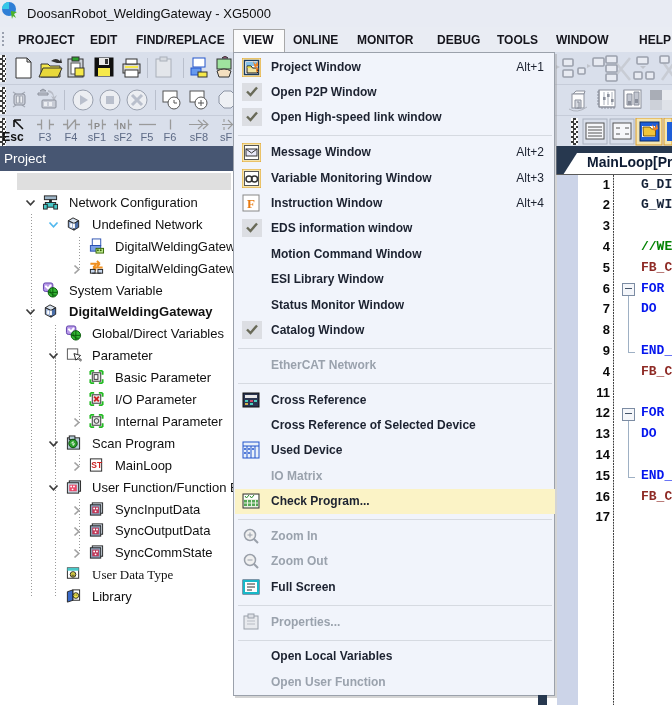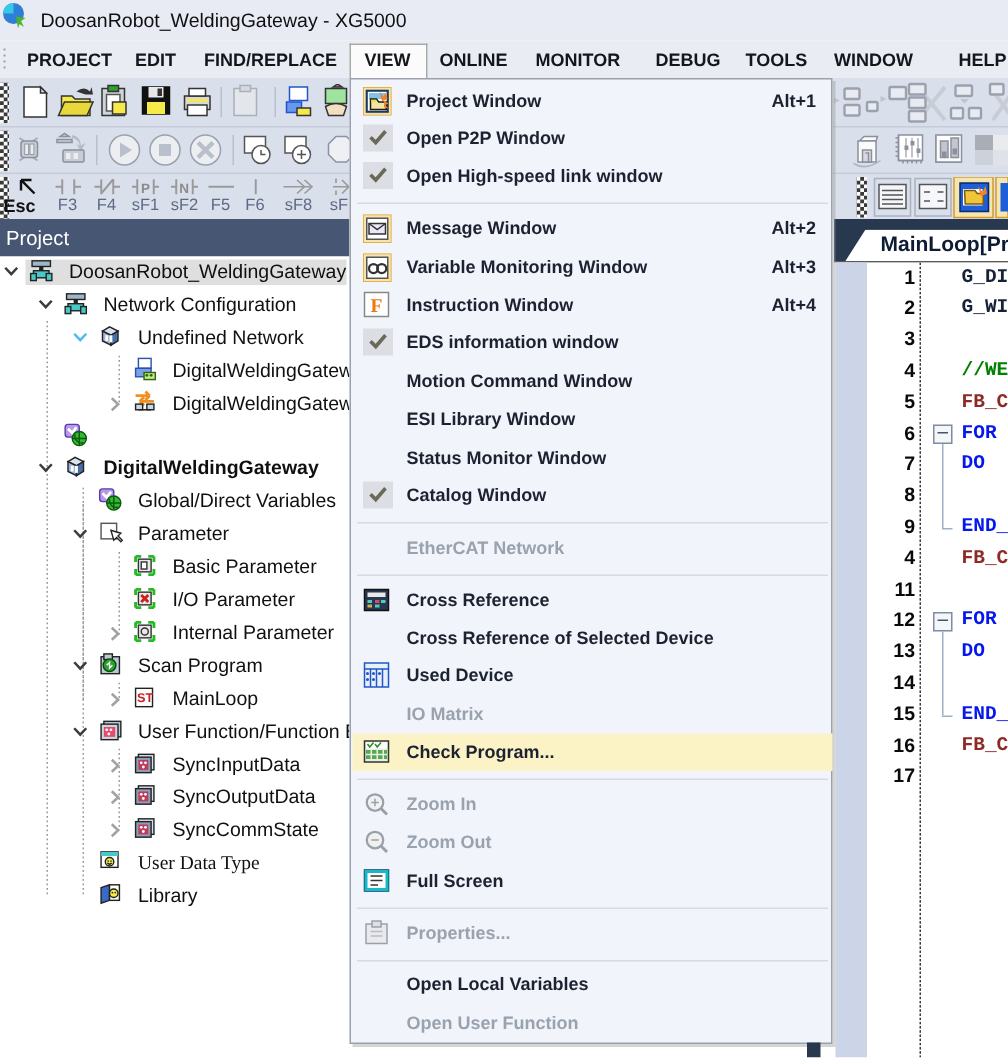--- a/index.html
+++ b/index.html
@@ -34,21 +34,21 @@
 .code{position:absolute;left:85px;font-family:"Liberation Mono",monospace;font-size:13px;font-weight:700;white-space:pre}
 .fold{position:absolute;left:66px;width:11px;height:11px;border:1px solid #7c8ca3;background:#f4f6fa}
 .fold:after{content:"";position:absolute;left:2px;top:4px;width:7px;height:1px;background:#44546a}
 .fline{position:absolute;left:72px;width:1px;background:#9eb0c4}
 .ffoot{position:absolute;left:72px;height:1px;width:7px;background:#9eb0c4}
 
 #menu{left:233px;top:52px;width:322px;height:644px;background:#f1f4fb;border:1px solid #9ba1ab;box-sizing:border-box;box-shadow:2px 2px 0 rgba(160,160,160,.45)}
 .mrow{position:absolute;left:1px;width:318px;height:25px;line-height:25px}
 .mtext{position:absolute;left:36px;font-size:12px;font-weight:700;color:#1c2230;white-space:nowrap}
 .mgray{color:#9aa2ad}
-.msc{position:absolute;right:9px;font-size:12px;font-weight:700;color:#1c2230}
+.msc{position:absolute;right:9px;font-size:12px;font-weight:400;color:#1c2230}
 .msep{position:absolute;left:4px;width:314px;height:1px;background:#d6dae1}
 .mcheck{position:absolute;left:7px;top:3px;width:20px;height:18px;background:#dcdee3;color:#5e6052;font-size:13px;text-align:center;line-height:18px}
 .micon{position:absolute;left:7px;top:3px;width:19px;height:19px}
 #mhl{position:absolute;left:1px;width:320px;height:25px;background:#fbf3c6}
 </style></head>
 <body>
 
 <div class="abs" id="title">
  <svg class="abs" style="left:1px;top:1px" width="18" height="18" viewBox="0 0 18 18">
   <circle cx="8" cy="8" r="7" fill="#2f7fd6"></circle>
@@ -277,33 +277,20 @@
 <div class="abs" id="phead">Project</div>
 <div class="abs" id="tree">
     <div class="dotv" style="left:31px;top:43px;height:383px"></div>
     <div class="dotv" style="left:55px;top:154px;height:272px"></div>
     <div class="dotv" style="left:79px;top:66px;height:33px"></div>
     <div class="dotv" style="left:55px;top:165px;height:132px"></div>
     <div class="dotv" style="left:79px;top:197px;height:55px"></div>
     <div class="dotv" style="left:79px;top:284px;height:11px"></div>
     <div class="dotv" style="left:79px;top:328px;height:54px"></div>
     <div class="abs" style="left:17px;top:2px;width:214px;height:17px;background:#dfdfdf"></div>
-    <div class="trow" style="left:0;top:-1px;width:233px">
-      <svg class="abs" style="left:2px;top:7px" width="11" height="8" viewBox="0 0 11 8">
-        <path d="M1.5 1.5 L5.5 5.8 L9.5 1.5" stroke="#3c3c3c" stroke-width="1.7" fill="none"></path>
-      </svg>
-      <svg class="ticon" style="left:19px;top:2px" viewBox="0 0 17 17">
-        <rect x="2" y="2" width="13" height="4" fill="#9fb6c8" stroke="#222"></rect>
-        <rect x="7" y="6" width="3" height="3" fill="#222"></rect>
-        <rect x="3" y="9" width="11" height="5" fill="#49c8c8" stroke="#222"></rect>
-        <rect x="1" y="11" width="4" height="5" fill="#49c8c8" stroke="#222"></rect>
-        <rect x="12" y="11" width="4" height="5" fill="#49c8c8" stroke="#222"></rect>
-      </svg>
-      <span class="abs" style="left:46px;">DoosanRobot_WeldingGateway</span>
-    </div>
     <div class="trow" style="left:0;top:20.9px;width:192px">
       <svg class="abs" style="left:25px;top:7px" width="11" height="8" viewBox="0 0 11 8">
         <path d="M1.5 1.5 L5.5 5.8 L9.5 1.5" stroke="#3c3c3c" stroke-width="1.7" fill="none"></path>
       </svg>
       <svg class="ticon" style="left:42px;top:2px" viewBox="0 0 17 17">
         <rect x="2" y="2" width="13" height="4" fill="#9fb6c8" stroke="#222"></rect>
         <rect x="7" y="6" width="3" height="3" fill="#222"></rect>
         <rect x="3" y="9" width="11" height="5" fill="#49c8c8" stroke="#222"></rect>
         <rect x="1" y="11" width="4" height="5" fill="#49c8c8" stroke="#222"></rect>
         <rect x="12" y="11" width="4" height="5" fill="#49c8c8" stroke="#222"></rect>
@@ -345,20 +332,21 @@
       </svg>
       <span class="abs" style="left:115px;">DigitalWeldingGateway</span>
     </div>
     <div class="trow" style="left:0;top:108.5px;width:233px">
       <svg class="ticon" style="left:42px;top:2px" viewBox="0 0 17 17">
         <rect x="1" y="1" width="10" height="9" rx="2" fill="#b89ae8" stroke="#5a3aa8"></rect>
         <path d="M3 4 l3 3 3 -4" stroke="#fff" stroke-width="2" fill="none"></path>
         <circle cx="11" cy="11" r="5" fill="#35b835" stroke="#0a5a0a"></circle>
         <path d="M6 11 h10 M11 6 v10 M8 8 a5 5 0 0 0 6 6" stroke="#0a5a0a" fill="none"></path>
       </svg>
+      <span class="abs" style="left:69px;">System Variable</span>
     </div>
     <div class="trow" style="left:0;top:130.39999999999998px;width:233px">
       <svg class="abs" style="left:25px;top:7px" width="11" height="8" viewBox="0 0 11 8">
         <path d="M1.5 1.5 L5.5 5.8 L9.5 1.5" stroke="#3c3c3c" stroke-width="1.7" fill="none"></path>
       </svg>
       <svg class="ticon" style="left:42px;top:2px" viewBox="0 0 17 17">
         <path d="M3 5 l5 -3 6 3 -5 3 z" fill="#d8e2ee" stroke="#222"></path>
         <path d="M3 5 v7 l6 3 v-7 z" fill="#9db3d8" stroke="#222"></path>
         <path d="M14 5 v7 l-5 3 v-7 z" fill="#4a6ea8" stroke="#222"></path>
         <rect x="5" y="8" width="2" height="4" fill="#fff"></rect>

